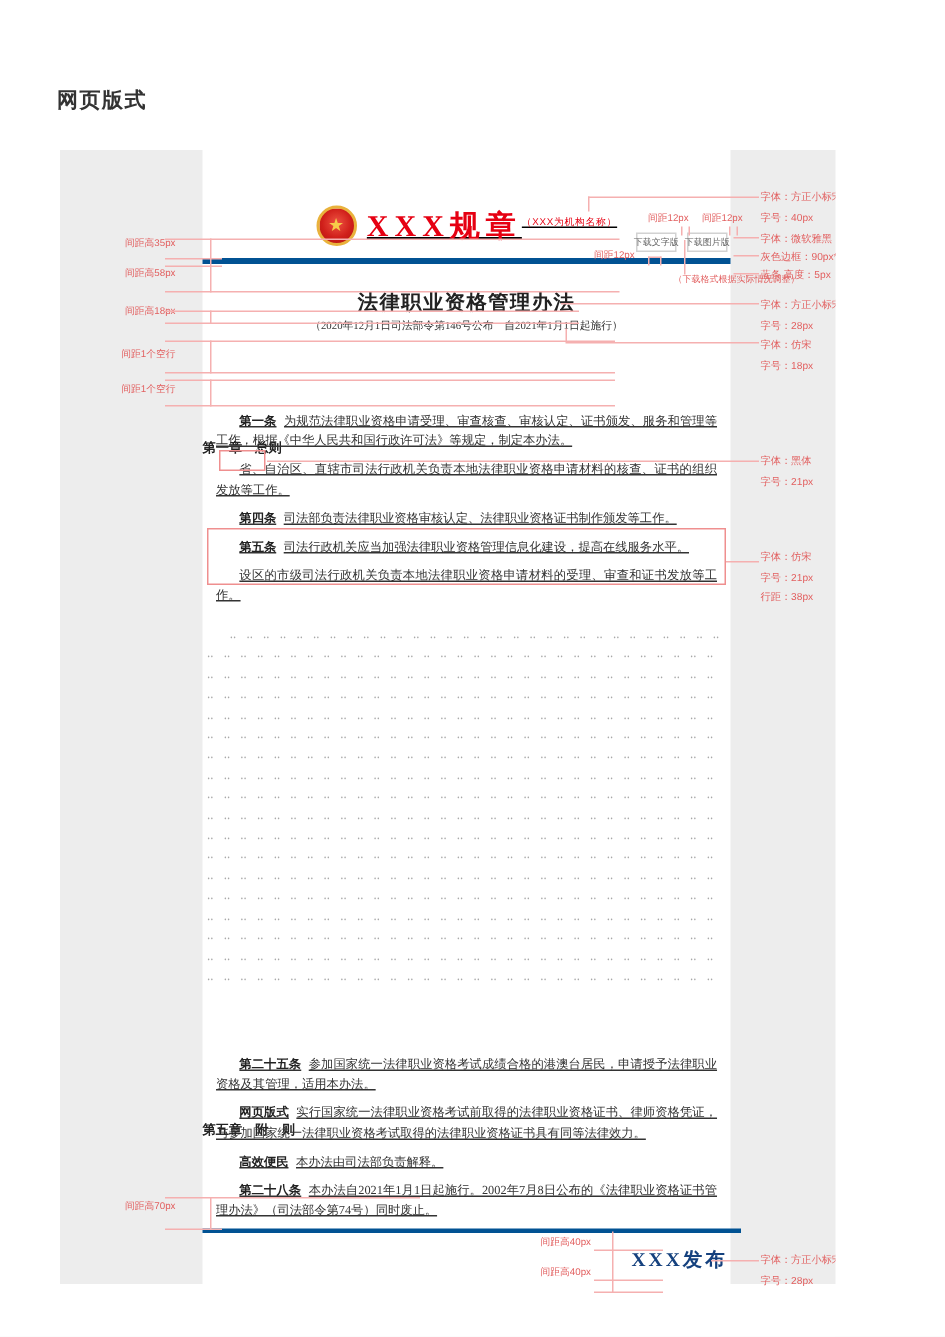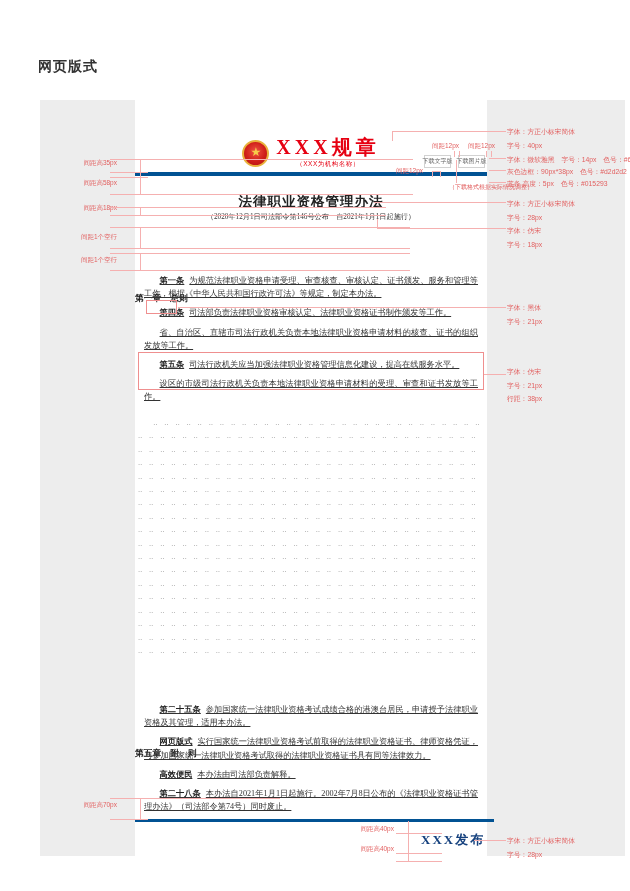--- a/index.html
+++ b/index.html
@@ -1,28 +1,28 @@
 <!DOCTYPE html>
 <html><head>
 <meta charset="utf-8">
 <style>
   html,body{margin:0;padding:0;background:#ffffff;}
-  .canvas{position:relative;width:630px;height:891px;background:#fff;overflow:hidden;
+  .canvas{position:relative;width:557px;height:891px;background:#fff;overflow:hidden;
           font-family:"Liberation Sans","DejaVu Sans",sans-serif;}
   .abs{position:absolute;}
   .page-label{left:38px;top:58px;font-size:14px;font-weight:bold;color:#333;letter-spacing:1px;}
   .gray-panel{left:40px;top:100px;width:585px;height:756px;background:#ededed;}
   .doc-page{left:135px;top:100px;width:352px;height:758px;background:#ffffff;}
   
   .doc-header{top:37px;left:0;width:100%;display:flex;justify-content:center;align-items:center;gap:7px;}
   .emblem{width:27px;height:27px;border-radius:50%;flex:0 0 auto;
           background:radial-gradient(circle at 50% 42%, #ee5342 0%, #d01f1a 55%, #ad120f 100%);
           border:2px solid #e9b23c;box-sizing:border-box;display:flex;align-items:center;justify-content:center;}
   .emblem span{color:#f6cd49;font-size:12px;line-height:1;transform:translateY(-1px);}
-  .masthead{display:flex;flex-direction:column;align-items:center;}
+  .masthead{display:flex;text-decoration:underline;}
   .masthead-title{font-family:"Liberation Serif","DejaVu Serif",serif;font-weight:bold;
                   font-size:20px;color:#e60012;letter-spacing:4px;line-height:1;}
   .masthead-sub{font-size:6.5px;color:#e60012;margin-top:3px;letter-spacing:0.5px;}
   .dl-buttons{top:55px;right:2px;display:flex;gap:7px;}
   .dl-btn{width:27px;height:13px;border:1px solid #d2d2d2;background:#fff;color:#666;
           font-size:6px;display:flex;align-items:center;justify-content:center;white-space:nowrap;box-sizing:border-box;}
   .blue-bar{top:72px;left:0;width:352px;height:4px;background:#015293;}
   .doc-title{top:93px;left:0;width:100%;text-align:center;font-family:"Liberation Serif","DejaVu Serif",serif;
              font-weight:bold;font-size:13.5px;color:#222;letter-spacing:1px;}
   .doc-date{top:112px;left:0;width:100%;text-align:center;font-family:"Liberation Serif","DejaVu Serif",serif;
@@ -71,22 +71,22 @@
       <div class="dl-btn">下载图片版</div>
     </div>
     <div class="abs blue-bar"></div>
 
     <div class="abs doc-title">法律职业资格管理办法</div>
     <div class="abs doc-date">（2020年12月1日司法部令第146号公布　自2021年1月1日起施行）</div>
     <div class="abs chapter" style="top:146px;">第一章　总则</div>
 
     <div class="abs body-block" style="top:168px;">
       <p class="art"><b>第一条</b><span>为规范法律职业资格申请受理、审查核查、审核认定、证书颁发、服务和管理等工作，根据《中华人民共和国行政许可法》等规定，制定本办法。</span></p>
+      <p class="art"><b></b><span>省、自治区、直辖市司法行政机关负责本地法律职业资格申请材料的核查、证书的组织发放等工作。</span></p>
       <p class="art"><b>第四条</b><span>司法部负责法律职业资格审核认定、法律职业资格证书制作颁发等工作。</span></p>
-      <p class="art"><b></b><span>省、自治区、直辖市司法行政机关负责本地法律职业资格申请材料的核查、证书的组织发放等工作。</span></p>
       <p class="art"><b>第五条</b><span>司法行政机关应当加强法律职业资格管理信息化建设，提高在线服务水平。</span></p>
       <p class="art"><b></b><span>设区的市级司法行政机关负责本地法律职业资格申请材料的受理、审查和证书发放等工作。</span></p>
     </div>
 
     <div class="abs dots">‥ ‥ ‥ ‥ ‥ ‥ ‥ ‥ ‥ ‥ ‥ ‥ ‥ ‥ ‥ ‥ ‥ ‥ ‥ ‥ ‥ ‥ ‥ ‥ ‥ ‥ ‥ ‥ ‥ ‥ ‥ ‥ ‥ ‥ ‥ ‥ ‥ ‥ ‥ ‥ ‥ ‥ ‥ ‥ ‥ ‥ ‥ ‥ ‥ ‥ ‥ ‥ ‥ ‥ ‥ ‥ ‥ ‥ ‥ ‥ ‥ ‥ ‥ ‥ ‥ ‥ ‥ ‥ ‥ ‥ ‥ ‥ ‥ ‥ ‥ ‥ ‥ ‥ ‥ ‥ ‥ ‥ ‥ ‥ ‥ ‥ ‥ ‥ ‥ ‥ ‥ ‥ ‥ ‥ ‥ ‥ ‥ ‥ ‥ ‥ ‥ ‥ ‥ ‥ ‥ ‥ ‥ ‥ ‥ ‥ ‥ ‥ ‥ ‥ ‥ ‥ ‥ ‥ ‥ ‥ ‥ ‥ ‥ ‥ ‥ ‥ ‥ ‥ ‥ ‥ ‥ ‥ ‥ ‥ ‥ ‥ ‥ ‥ ‥ ‥ ‥ ‥ ‥ ‥ ‥ ‥ ‥ ‥ ‥ ‥ ‥ ‥ ‥ ‥ ‥ ‥ ‥ ‥ ‥ ‥ ‥ ‥ ‥ ‥ ‥ ‥ ‥ ‥ ‥ ‥ ‥ ‥ ‥ ‥ ‥ ‥ ‥ ‥ ‥ ‥ ‥ ‥ ‥ ‥ ‥ ‥ ‥ ‥ ‥ ‥ ‥ ‥ ‥ ‥ ‥ ‥ ‥ ‥ ‥ ‥ ‥ ‥ ‥ ‥ ‥ ‥ ‥ ‥ ‥ ‥ ‥ ‥ ‥ ‥ ‥ ‥ ‥ ‥ ‥ ‥ ‥ ‥ ‥ ‥ ‥ ‥ ‥ ‥ ‥ ‥ ‥ ‥ ‥ ‥ ‥ ‥ ‥ ‥ ‥ ‥ ‥ ‥ ‥ ‥ ‥ ‥ ‥ ‥ ‥ ‥ ‥ ‥ ‥ ‥ ‥ ‥ ‥ ‥ ‥ ‥ ‥ ‥ ‥ ‥ ‥ ‥ ‥ ‥ ‥ ‥ ‥ ‥ ‥ ‥ ‥ ‥ ‥ ‥ ‥ ‥ ‥ ‥ ‥ ‥ ‥ ‥ ‥ ‥ ‥ ‥ ‥ ‥ ‥ ‥ ‥ ‥ ‥ ‥ ‥ ‥ ‥ ‥ ‥ ‥ ‥ ‥ ‥ ‥ ‥ ‥ ‥ ‥ ‥ ‥ ‥ ‥ ‥ ‥ ‥ ‥ ‥ ‥ ‥ ‥ ‥ ‥ ‥ ‥ ‥ ‥ ‥ ‥ ‥ ‥ ‥ ‥ ‥ ‥ ‥ ‥ ‥ ‥ ‥ ‥ ‥ ‥ ‥ ‥ ‥ ‥ ‥ ‥ ‥ ‥ ‥ ‥ ‥ ‥ ‥ ‥ ‥ ‥ ‥ ‥ ‥ ‥ ‥ ‥ ‥ ‥ ‥ ‥ ‥ ‥ ‥ ‥ ‥ ‥ ‥ ‥ ‥ ‥ ‥ ‥ ‥ ‥ ‥ ‥ ‥ ‥ ‥ ‥ ‥ ‥ ‥ ‥ ‥ ‥ ‥ ‥ ‥ ‥ ‥ ‥ ‥ ‥ ‥ ‥ ‥ ‥ ‥ ‥ ‥ ‥ ‥ ‥ ‥ ‥ ‥ ‥ ‥ ‥ ‥ ‥ ‥ ‥ ‥ ‥ ‥ ‥ ‥ ‥ ‥ ‥ ‥ ‥ ‥ ‥ ‥ ‥ ‥ ‥ ‥ ‥ ‥ ‥ ‥ ‥ ‥ ‥ ‥ ‥ ‥ ‥ ‥ ‥ ‥ ‥ ‥ ‥ ‥ ‥ ‥ ‥ ‥ ‥ ‥ ‥ ‥ ‥ ‥ ‥ ‥ ‥ ‥ ‥ ‥ ‥ ‥ ‥ ‥ ‥ ‥ ‥ ‥ ‥ ‥ ‥ ‥ ‥ ‥ ‥ ‥ ‥ ‥ ‥ ‥ ‥ ‥ ‥ ‥ ‥ ‥ ‥ ‥ ‥ ‥ ‥ ‥ ‥ ‥ ‥ ‥ ‥ ‥ ‥ ‥ ‥ ‥ ‥ ‥ ‥ ‥ ‥ ‥ ‥ ‥ ‥ ‥ ‥ ‥ ‥ ‥ ‥ ‥ ‥ ‥ ‥ ‥ ‥ ‥ ‥ ‥ ‥ ‥ ‥ ‥ ‥ ‥ ‥ ‥ ‥ ‥ ‥ ‥ ‥ ‥ ‥ ‥ ‥ </div>
 
     <div class="abs chapter" style="top:601px;">第五章　附　则</div>
 
     <div class="abs body-block" style="top:597px;">
       <p class="art"><b>第二十五条</b><span>参加国家统一法律职业资格考试成绩合格的港澳台居民，申请授予法律职业资格及其管理，适用本办法。</span></p>

